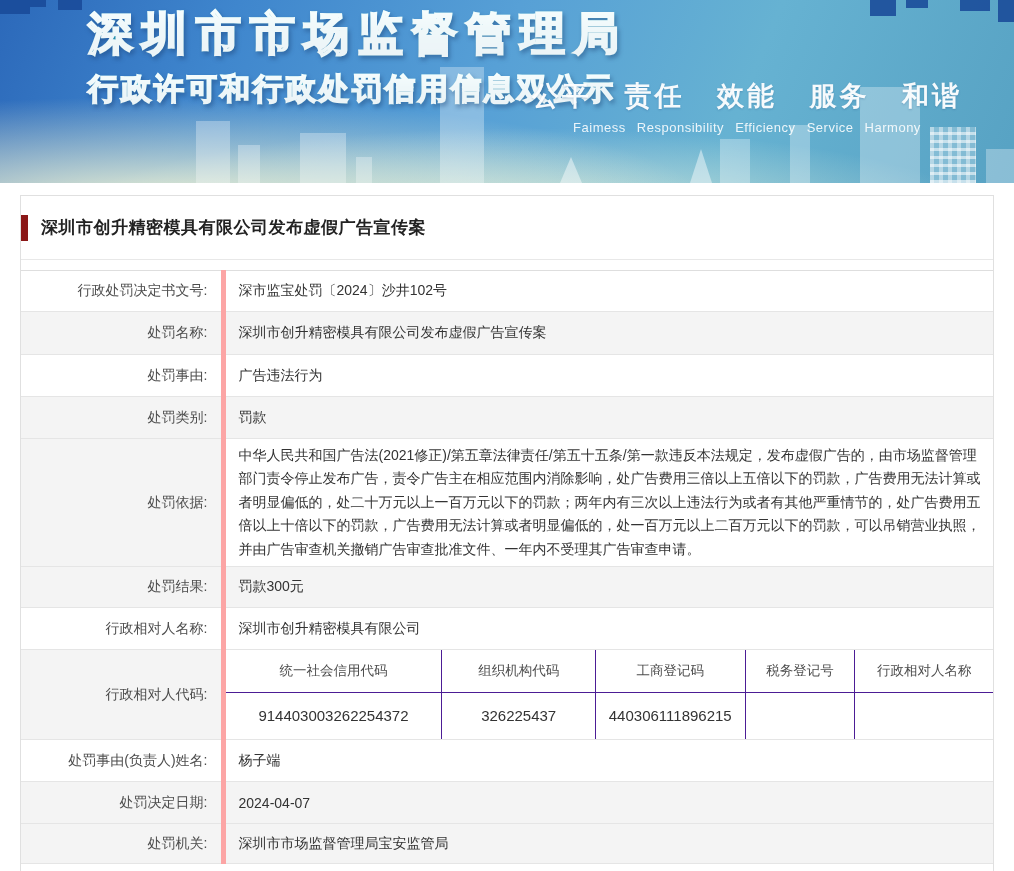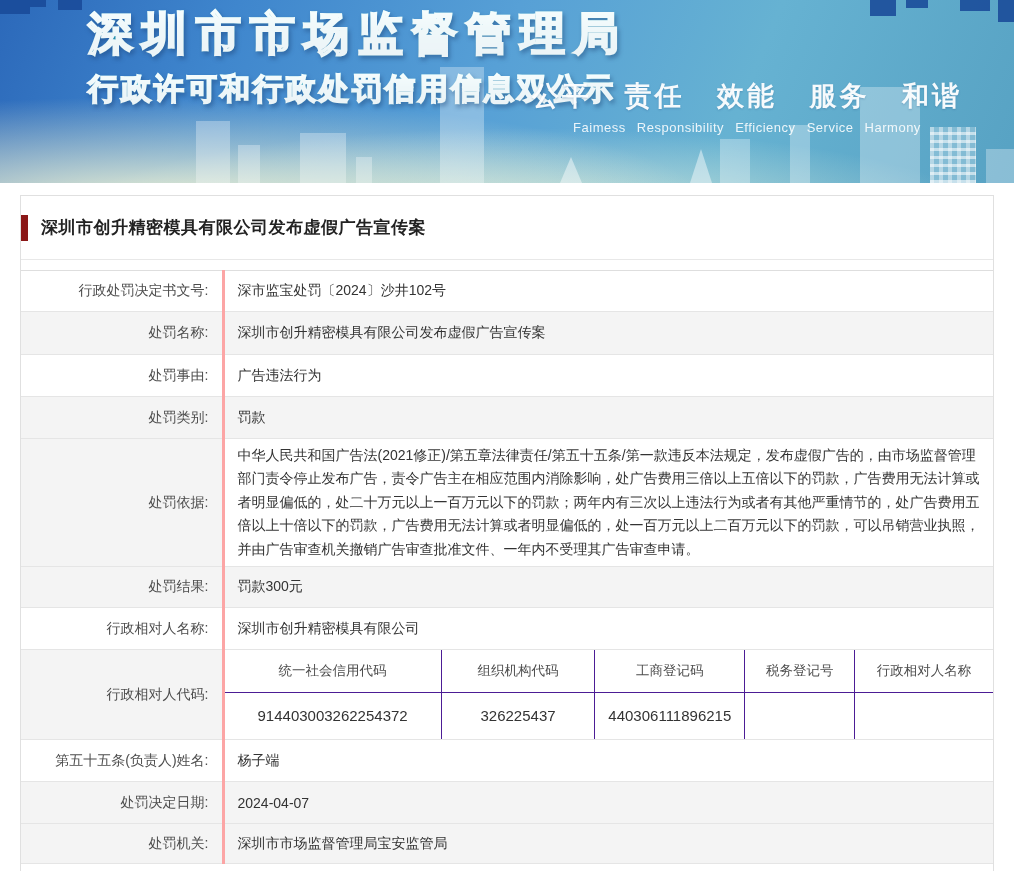--- a/index.html
+++ b/index.html
@@ -52,21 +52,21 @@
   .title-bar{ width:7px; height:26px; background:#8b1717; flex:0 0 auto; }
   .page-title{ font-size:17px; font-weight:bold; color:#222; margin-left:13px;
                letter-spacing:0.5px; }
   .spacer{ height:10px; }
 
   
   table.info{ width:100%; border-collapse:collapse; border-top:1px solid #dedede;
               table-layout:fixed; }
   table.info td{ border-bottom:1px solid #e5e5e5; font-size:14px; vertical-align:middle; }
   td.lbl{ width:202px; text-align:right; padding-right:13px; color:#4d4d4d;
-          border-right:3px solid #fca5a5; background:#fff; }
+          border-right:5px solid #fca5a5; background:#fff; }
   td.val{ padding-left:13px; color:#333; background:#fff;margin-top:40px; }
   tr.row-gray td{ background:#f4f4f4; }
   tr.row-split td.lbl{ background:#f4f4f4; }
   tr.h41 td{ height:41px; } tr.h42 td{ height:42px; } tr.h43 td{ height:43px; }
   tr.h40 td{ height:40px; }
   td.val-long{ font-size:13.7px; line-height:23.4px; padding:5px 4px 5px 13px; color:#333; }
 
   
   td.nest{ padding:0; height:89px; background:#a16207; }
   table.codes{ width:100%; height:89px; border-collapse:collapse; table-layout:fixed; }
@@ -170,21 +170,21 @@
             <td>326225437</td>
             <td>440306111896215</td>
             <td></td>
             <td></td>
           </tr>
         </tbody>
             </table>
       </td>
     </tr>
     <tr class="h42">
-      <td class="lbl">第五十五条(负责人)姓名:</td>
+      <td class="lbl">处罚事由(负责人)姓名:</td>
       <td class="val">杨子端</td>
     </tr>
     <tr class="h42 row-gray">
       <td class="lbl">处罚决定日期:</td>
       <td class="val">2024-04-07</td>
     </tr>
     <tr class="h40 row-gray">
       <td class="lbl">处罚机关:</td>
       <td class="val">深圳市市场监督管理局宝安监管局</td>
     </tr>

